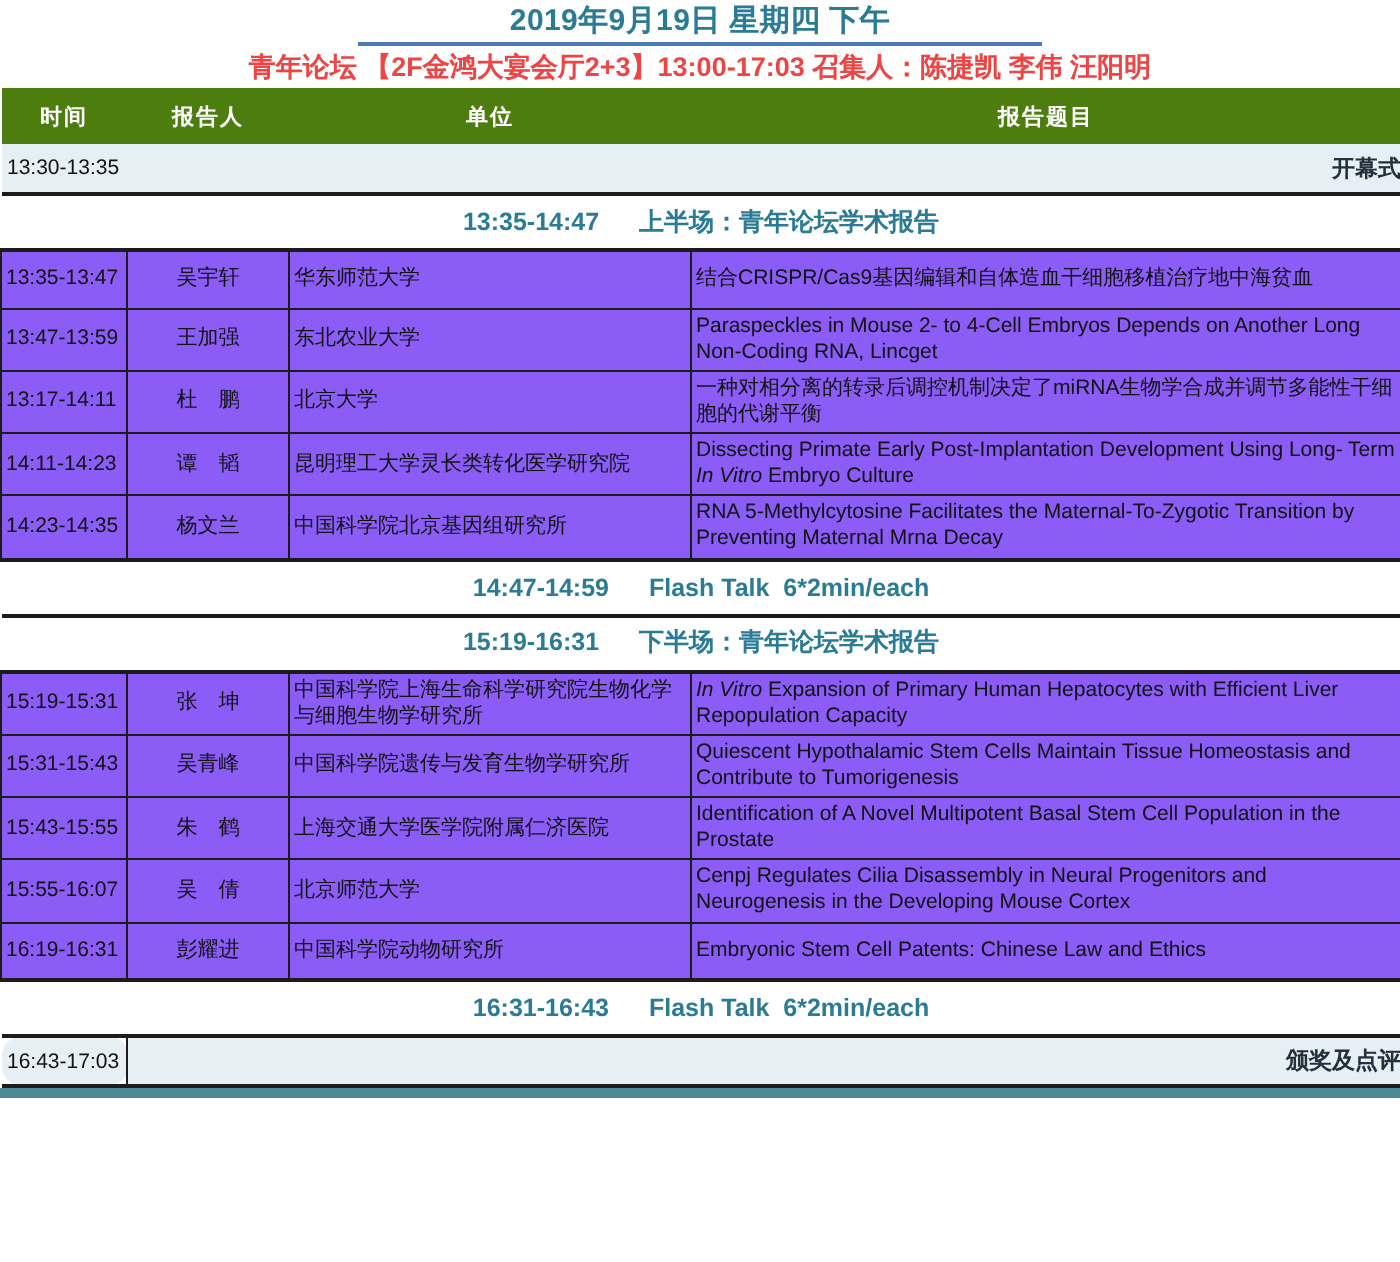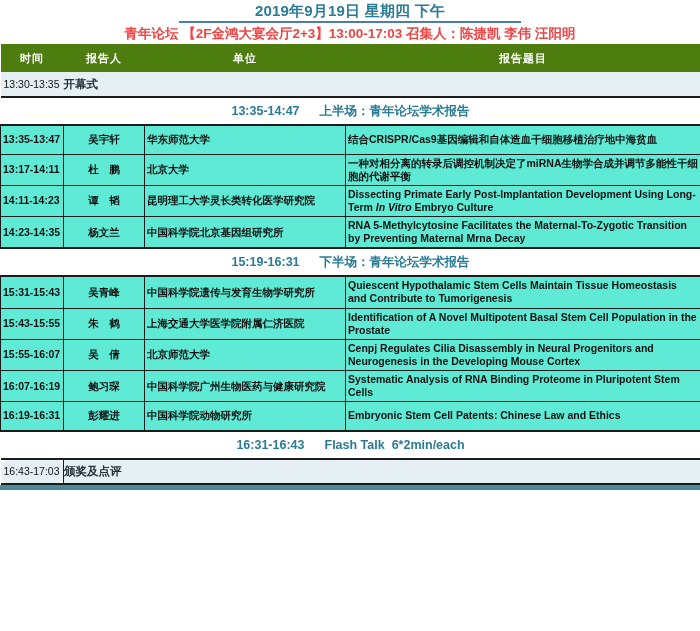--- a/index.html
+++ b/index.html
@@ -29,21 +29,21 @@
   table { width:700px; border-collapse:collapse; table-layout:fixed; }
   col.c1{width:63px;} col.c2{width:81px;} col.c3{width:201px;} col.c4{width:355px;}
 
   thead th {
     background:#4d7c0f; color:#fff; font-size:11px; font-weight:bold;
     height:28px; text-align:center; border:none; letter-spacing:1px;
   }
 
   tr.talk td {
     border:1px solid #1c1c1c; font-size:10.5px; line-height:1.25;
-    padding:2px 2px; background:#5eead4; vertical-align:middle;font-weight:bold;
+    padding:2px 2px; background:#8b5cf6; vertical-align:middle;
   }
   tr.talk { height:29px; }
   td.c-time  { text-align:left; padding-left:3px; padding-right:0; font-size:10.5px; white-space:nowrap;margin-top:22px; }
   td.c-spk   { text-align:center; font-size:11px; }
   td.c-aff   { text-align:left; padding-left:5px; font-size:11px; }
   td.c-title { text-align:left; padding-left:4px; padding-right:3px; }
   td.c-title .it { font-style:italic; }
 
   tr.sec td {
     background:#fff; border:none; border-top:2px solid #1c1c1c; border-bottom:2px solid #1c1c1c;
@@ -51,21 +51,21 @@
     white-space:pre-wrap;
   }
   tr.sec .sec-time { margin-right:20px; }
 
   tr.hl td {
     background:#e6eff4; border:none; border-top:2px solid #1c1c1c; border-bottom:2px solid #1c1c1c;
     height:25px;
   }
   tr.hl td.c-time { font-size:10.5px; color:#111; }
   tr.hl td.hl-label {
-    text-align:left; font-weight:bold; font-size:11.5px; color:#22313a; white-space:pre-wrap;
+    text-align:right; font-weight:bold; font-size:11.5px; color:#22313a; white-space:pre-wrap;
   }
   tr.hl.no-top td { border-top:none; }
   tr.hl.divided td.c-time { border-right:1px solid #1c1c1c;border-radius:10px; }
 
   .bottom-bar { width:700px; height:5px; background:#4d8a99; }
 </style>
 </head>
 <body>
 
 <div class="page">
@@ -99,63 +99,72 @@
         <tr class="sec">
           <td colspan="4"><span class="sec-time">13:35-14:47</span><span>上半场：青年论坛学术报告</span></td>
         </tr>
         <tr class="talk">
           <td class="c-time">13:35-13:47</td>
           <td class="c-spk">吴宇轩</td>
           <td class="c-aff">华东师范大学</td>
           <td class="c-title"><span>结合CRISPR/Cas9基因编辑和自体造血干细胞移植治疗地中海贫血</span></td>
         </tr>
         <tr class="talk">
+          <td class="c-time">13:47-13:59</td>
+          <td class="c-spk">王加强</td>
+          <td class="c-aff">东北农业大学</td>
+          <td class="c-title"><span>Paraspeckles in Mouse 2- to 4-Cell Embryos Depends on Another Long Non-Coding RNA, Lincget</span></td>
+        </tr>
+        <tr class="talk">
           <td class="c-time">13:17-14:11</td>
           <td class="c-spk">杜　鹏</td>
           <td class="c-aff">北京大学</td>
           <td class="c-title"><span>一种对相分离的转录后调控机制决定了miRNA生物学合成并调节多能性干细胞的代谢平衡</span></td>
         </tr>
         <tr class="talk">
           <td class="c-time">14:11-14:23</td>
           <td class="c-spk">谭　韬</td>
           <td class="c-aff">昆明理工大学灵长类转化医学研究院</td>
           <td class="c-title"><span>Dissecting Primate Early Post-Implantation Development Using Long- Term </span><span class="it">In Vitro</span><span> Embryo Culture</span></td>
         </tr>
         <tr class="talk">
           <td class="c-time">14:23-14:35</td>
           <td class="c-spk">杨文兰</td>
           <td class="c-aff">中国科学院北京基因组研究所</td>
           <td class="c-title"><span>RNA 5-Methylcytosine Facilitates the Maternal-To-Zygotic Transition by Preventing Maternal Mrna Decay</span></td>
         </tr>
         <tr class="sec">
+          <td colspan="4"><span class="sec-time">14:47-14:59</span><span>Flash Talk  6*2min/each</span></td>
+        </tr>
+        <tr class="sec">
           <td colspan="4"><span class="sec-time">15:19-16:31</span><span>下半场：青年论坛学术报告</span></td>
+        </tr>
+        <tr class="talk">
+          <td class="c-time">15:19-15:31</td>
+          <td class="c-spk">张　坤</td>
+          <td class="c-aff">中国科学院上海生命科学研究院生物化学与细胞生物学研究所</td>
+          <td class="c-title"><span class="it">In Vitro</span><span> Expansion of Primary Human Hepatocytes with Efficient Liver Repopulation Capacity</span></td>
         </tr>
         <tr class="talk">
           <td class="c-time">15:31-15:43</td>
           <td class="c-spk">吴青峰</td>
           <td class="c-aff">中国科学院遗传与发育生物学研究所</td>
           <td class="c-title"><span>Quiescent Hypothalamic Stem Cells Maintain Tissue Homeostasis and Contribute to Tumorigenesis</span></td>
         </tr>
         <tr class="talk">
           <td class="c-time">15:43-15:55</td>
           <td class="c-spk">朱　鹤</td>
           <td class="c-aff">上海交通大学医学院附属仁济医院</td>
           <td class="c-title"><span>Identification of A Novel Multipotent Basal Stem Cell Population in the Prostate</span></td>
         </tr>
         <tr class="talk">
           <td class="c-time">15:55-16:07</td>
           <td class="c-spk">吴　倩</td>
           <td class="c-aff">北京师范大学</td>
           <td class="c-title"><span>Cenpj Regulates Cilia Disassembly in Neural Progenitors and Neurogenesis in the Developing Mouse Cortex</span></td>
-        </tr>
-        <tr class="talk">
-          <td class="c-time">16:07-16:19</td>
-          <td class="c-spk">鲍习琛</td>
-          <td class="c-aff">中国科学院广州生物医药与健康研究院</td>
-          <td class="c-title"><span>Systematic Analysis of RNA Binding Proteome in Pluripotent Stem Cells</span></td>
         </tr>
         <tr class="talk">
           <td class="c-time">16:19-16:31</td>
           <td class="c-spk">彭耀进</td>
           <td class="c-aff">中国科学院动物研究所</td>
           <td class="c-title"><span>Embryonic Stem Cell Patents: Chinese Law and Ethics</span></td>
         </tr>
         <tr class="sec">
           <td colspan="4"><span class="sec-time">16:31-16:43</span><span>Flash Talk  6*2min/each</span></td>
         </tr>

